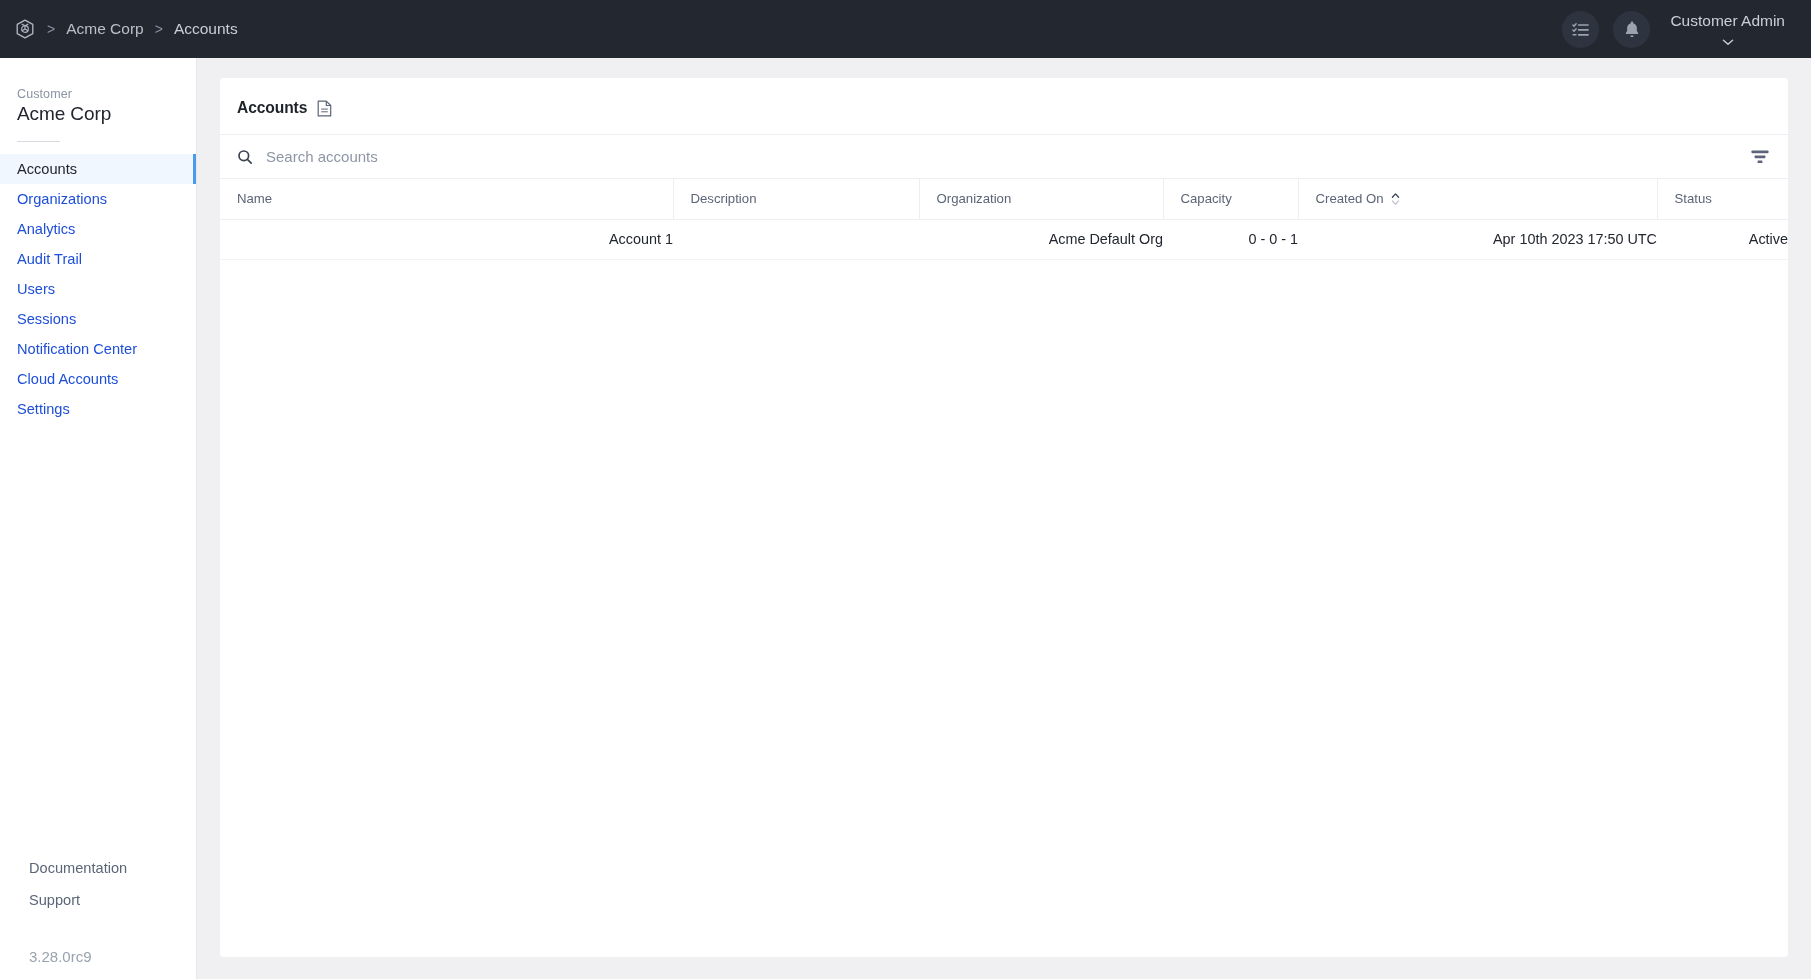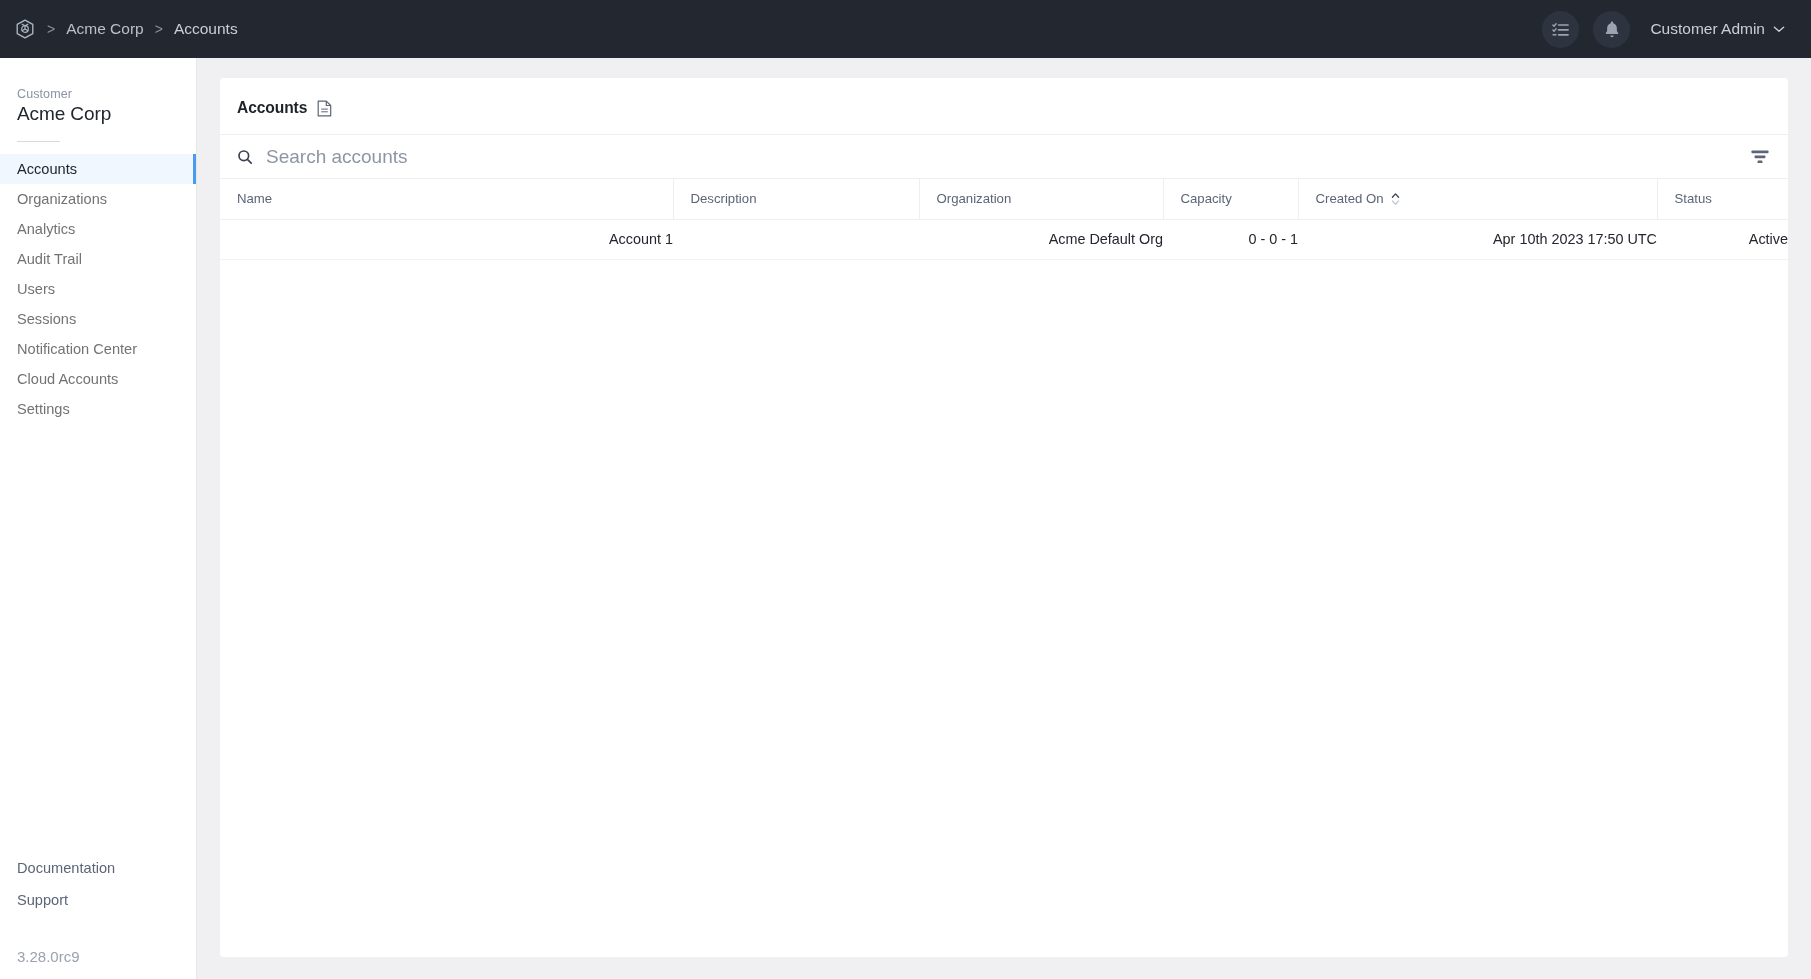--- a/index.html
+++ b/index.html
@@ -59,20 +59,21 @@
   .round-btn svg { display: block; }
   .user-menu {
     display: flex;
     align-items: center;
     gap: 8px;
     color: #c9cfd9;
     font-size: 15.5px;
     cursor: pointer;
     margin-left: 6px;
     margin-right: 4px;
+    flex-direction: column;
   }
   .chev-down { width: 12px; height: 8px; display: block; }
 
   
   .sidebar {
     position: absolute;
     top: 58px; left: 0;
     width: 197px;
     height: 921px;
     background: #ffffff;
@@ -92,36 +93,36 @@
   }
   .side-rule {
     width: 43px;
     height: 1px;
     background: #d7dae0;
     margin: 16px 0 12px 17px;
   }
   .nav-item {
     display: block;
     font-size: 14.6px;
-    color: #737373;
+    color: #1d4ed8;
     padding: 8px 0 8px 17px;
     line-height: 14px;
     height: 30px;
     text-decoration: none;
     cursor: pointer;
     border-right: 3px solid transparent;
   }
   .nav-item.active {
     background: #f0f7fe;
     color: #22262e;
     border-right: 3px solid #4a9af0;
   }
   .side-footer {
     position: absolute;
-    left: 0;
+    left: 12px;
     bottom: 0;
     width: 100%;
     padding-bottom: 14px;
   }
   .footer-link {
     display: block;
     font-size: 14.6px;
     color: #5b6577;
     padding: 8px 0 8px 17px;
     text-decoration: none;
@@ -172,21 +173,21 @@
     align-items: center;
     height: 44px;
     border-bottom: 1px solid #eceef1;
     padding: 0 19px 0 17px;
   }
   .search-icon { width: 16px; height: 16px; display: block; flex: none; }
   .search-input {
     flex: 1;
     border: none;
     outline: none;
-    font-size: 19px;
+    font-size: 15px;
     color: #3b4250;
     padding-left: 13px;
     background: transparent;
     font-family: "Liberation Sans", sans-serif;
   }
   .search-input::placeholder { color: #8e96a4; }
   .filter-icon { width: 18px; height: 14px; display: block; cursor: pointer; flex: none; }
 
   
   table.grid {

